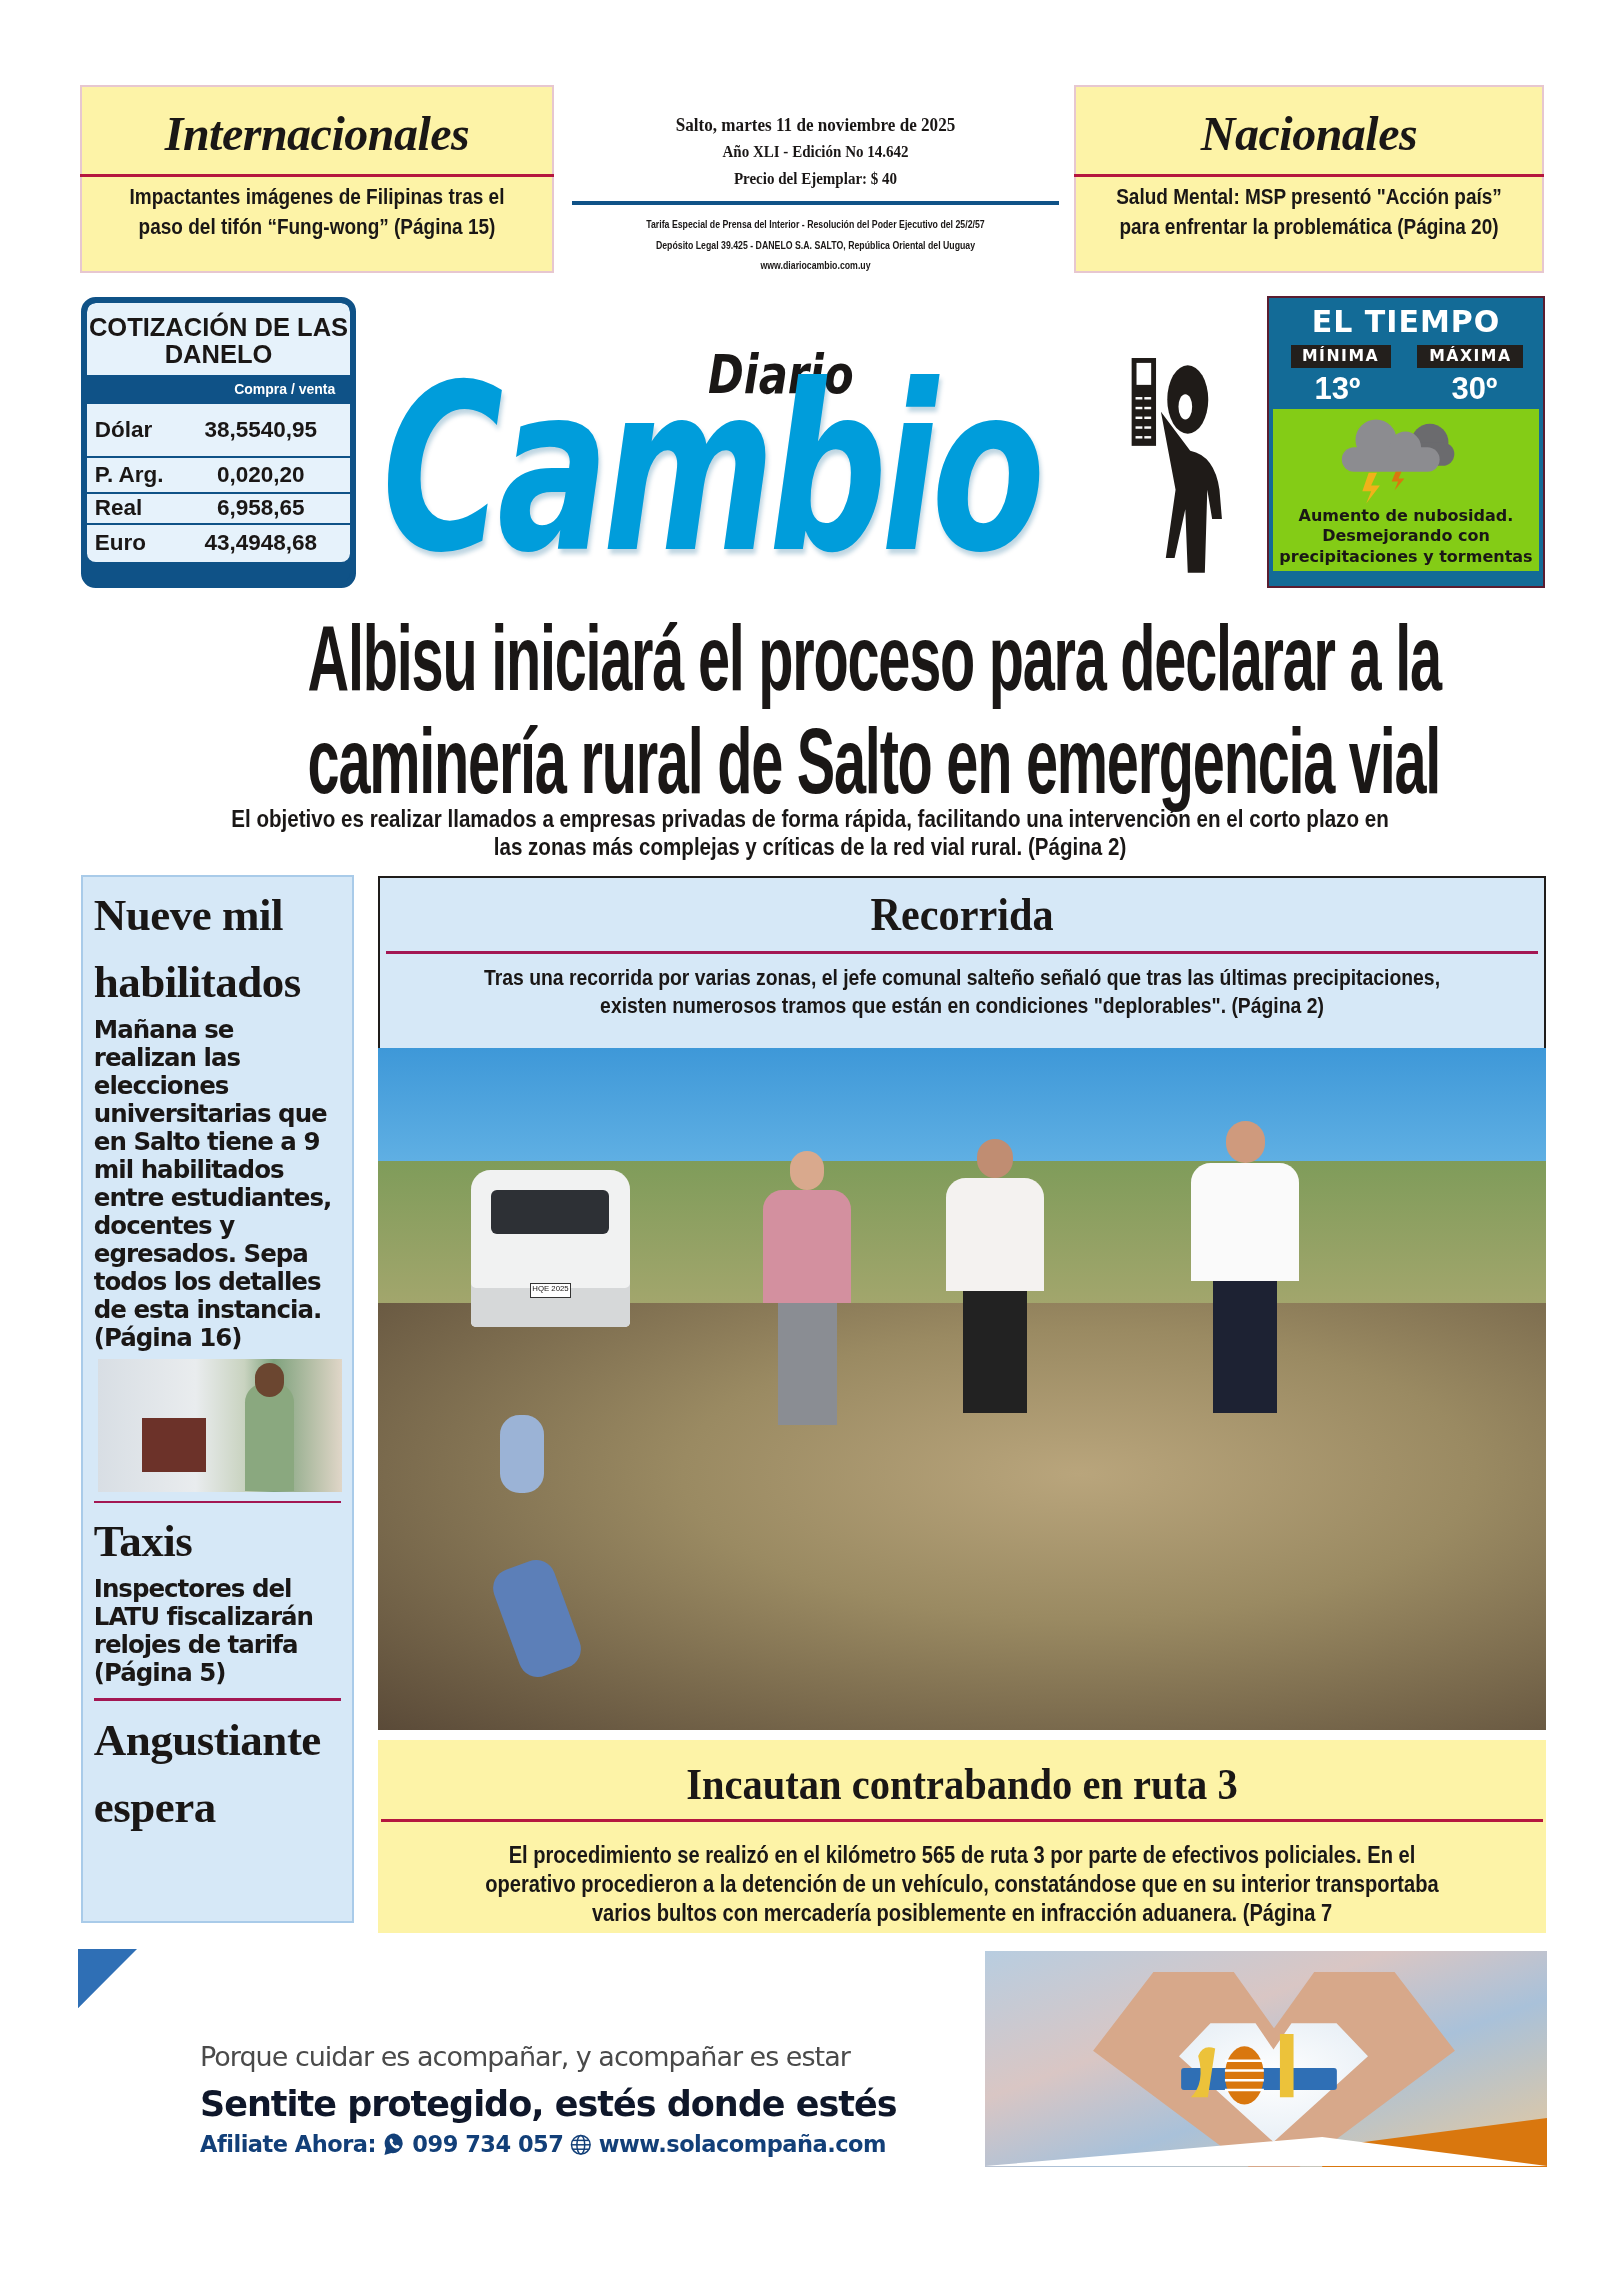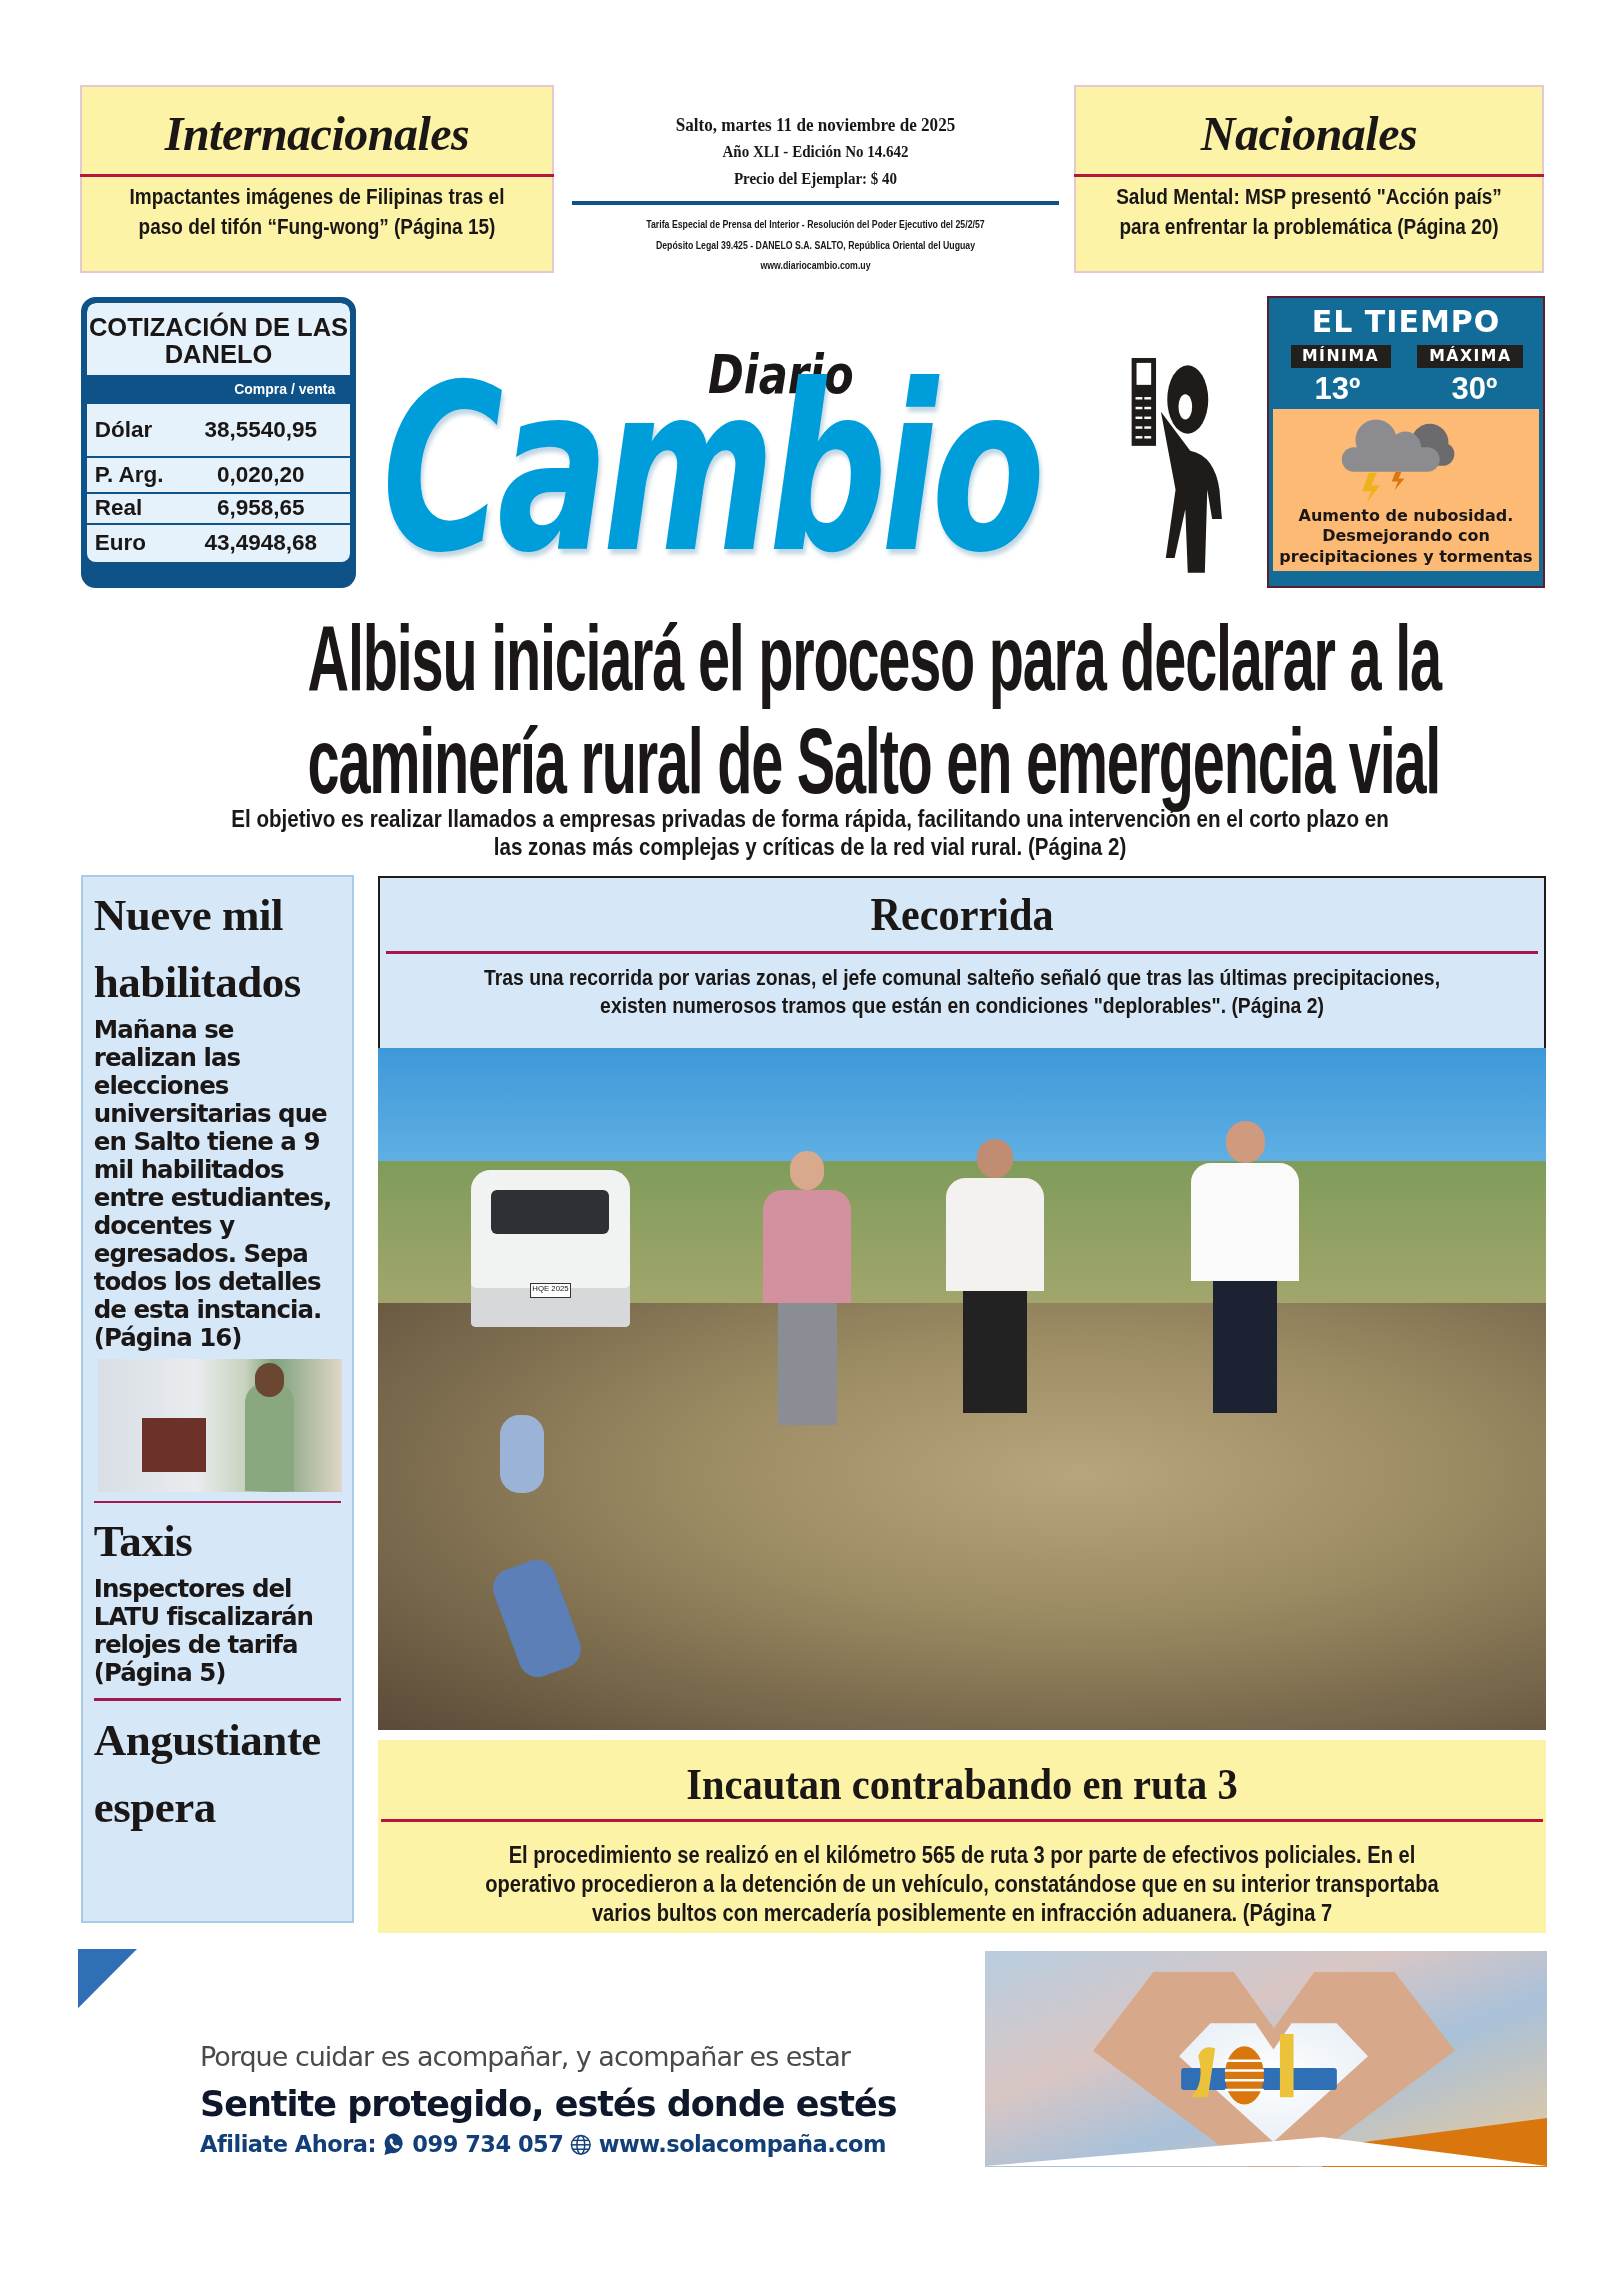--- a/index.html
+++ b/index.html
@@ -27,21 +27,21 @@
   .cur .row span:nth-child(1){width:93px;}
   .cur .row span:nth-child(2){width:76px;text-align:right;}
   .cur .row span:nth-child(3){width:83px;}
 
   
   .wx{background:#136b97;border:2px solid #5b1d30;}
   .wx .title{color:#fff;font-weight:900;font-size:30px;text-align:center;line-height:47px;letter-spacing:1px;font-family:"DejaVu Sans",sans-serif;}
   .wx .labels{display:flex;justify-content:space-between;padding:0 19.6px 0 21.6px;}
   .wx .lab{background:#231f1c;color:#fff;font-weight:bold;font-size:15.7px;letter-spacing:1.5px;line-height:22.5px;text-align:center;font-family:"DejaVu Sans",sans-serif;}
   .wx .temps{display:flex;color:#fff;font-weight:bold;font-size:31px;line-height:41px;}
-  .wx .panel{background:#fdba74;margin:0 3.9px;height:162px;position:relative;}
+  .wx .panel{background:#84cc16;margin:0 3.9px;height:162px;position:relative;}
   .wx .desc{position:absolute;left:0;right:0;bottom:2.9px;text-align:center;font-weight:bold;font-size:16px;line-height:20.6px;font-family:"DejaVu Sans",sans-serif;}
 
   
   .headline{font-weight:bold;font-size:93px;line-height:103px;text-align:center;letter-spacing:-2px;transform:scaleX(.62);transform-origin:center top;white-space:nowrap;}
   .deck{font-weight:bold;font-size:24.5px;line-height:28px;text-align:center;transform:scaleX(.84);transform-origin:center top;}
 
   
   .side{background:#d6e8f7;border:2.9px solid #a9cbe9;}
   .side h2{font-family:"Liberation Serif",serif;font-weight:bold;font-size:45px;line-height:67px;margin:0;letter-spacing:-0.5px;}
   .side p{font-weight:bold;font-size:24.5px;line-height:28px;margin:0;font-family:"DejaVu Sans",sans-serif;letter-spacing:-1px;}

